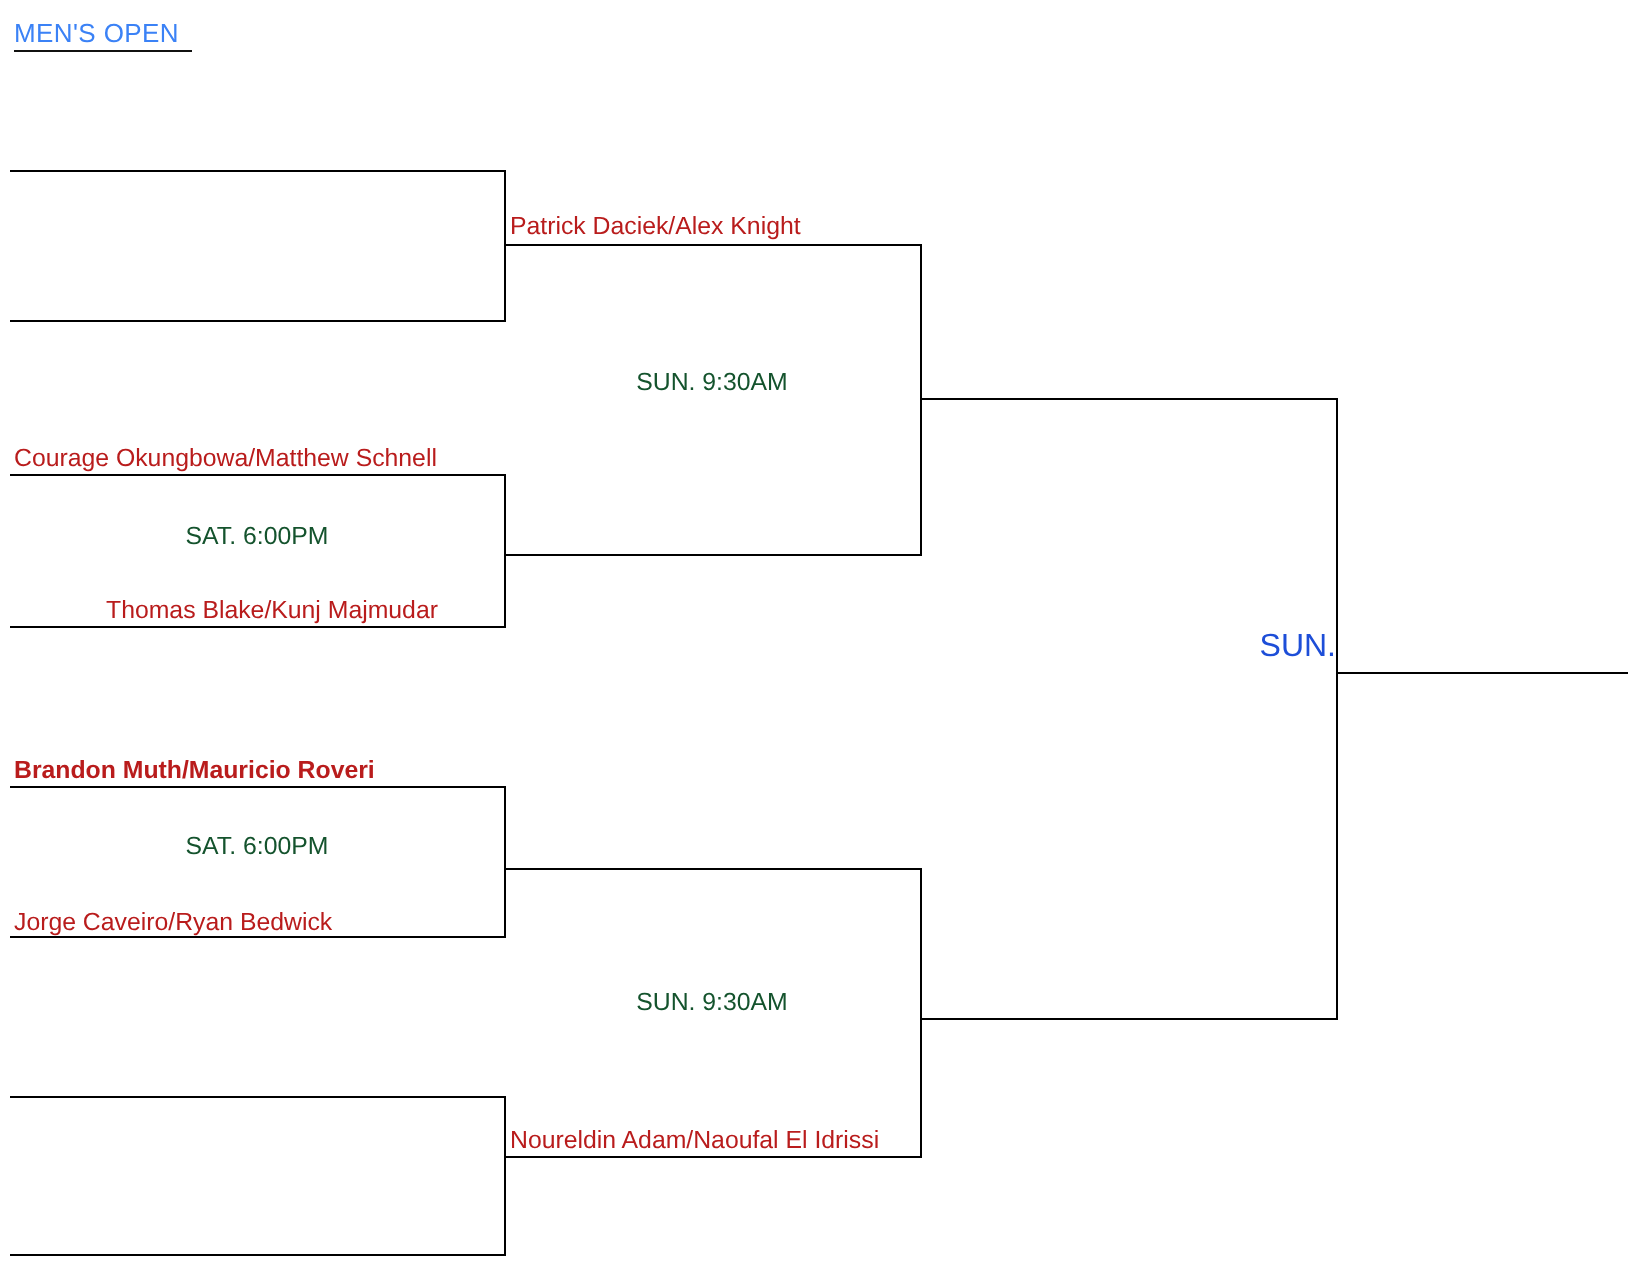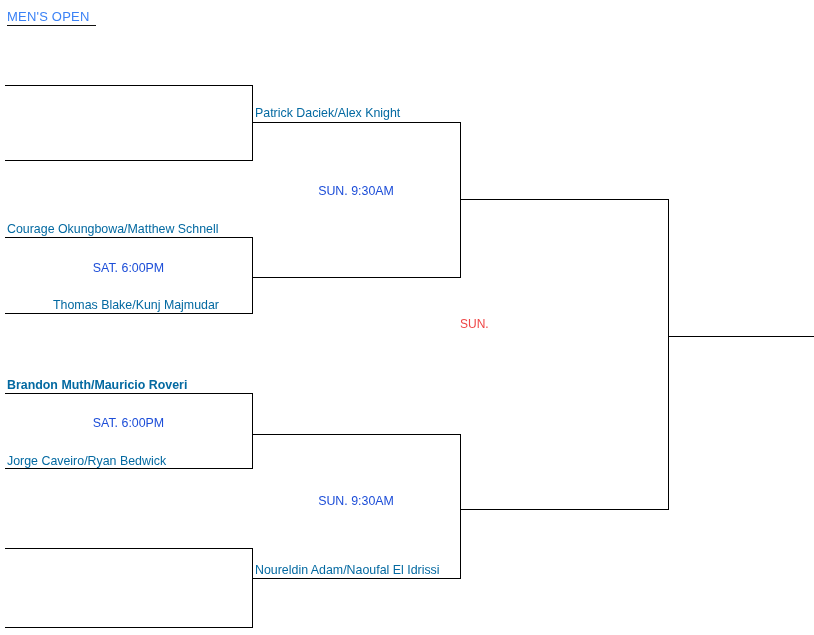--- a/index.html
+++ b/index.html
@@ -42,37 +42,37 @@
     width: 0;
     border-left: 1.4px solid #000000;
   }
 
   
   .slot-label {
     position: absolute;
     font-size: 12.4px;
     line-height: 14px;
     white-space: nowrap;
-    color: #0369a1;
+    color: #b91c1c;
   }
   .match-time {
     position: absolute;
     font-size: 12.4px;
     line-height: 14px;
     white-space: nowrap;
     text-align: center;
-    color: #1d4ed8;
+    color: #14532d;
   }
   .final-time {
     position: absolute;
-    font-size: 12px;
+    font-size: 16px;
     line-height: 14px;
     white-space: nowrap;
-    text-align: left;
-    color: #ef4444;
+    text-align: right;
+    color: #1d4ed8;
   }
 </style>
 </head>
 <body>
 
 <div id="bracket-title">MEN'S OPEN</div>
 
 <div class="hline" style="left:5px; top:85px; width:247px;"></div>
 
 <div class="hline" style="left:5px; top:160px; width:247px;"></div>

